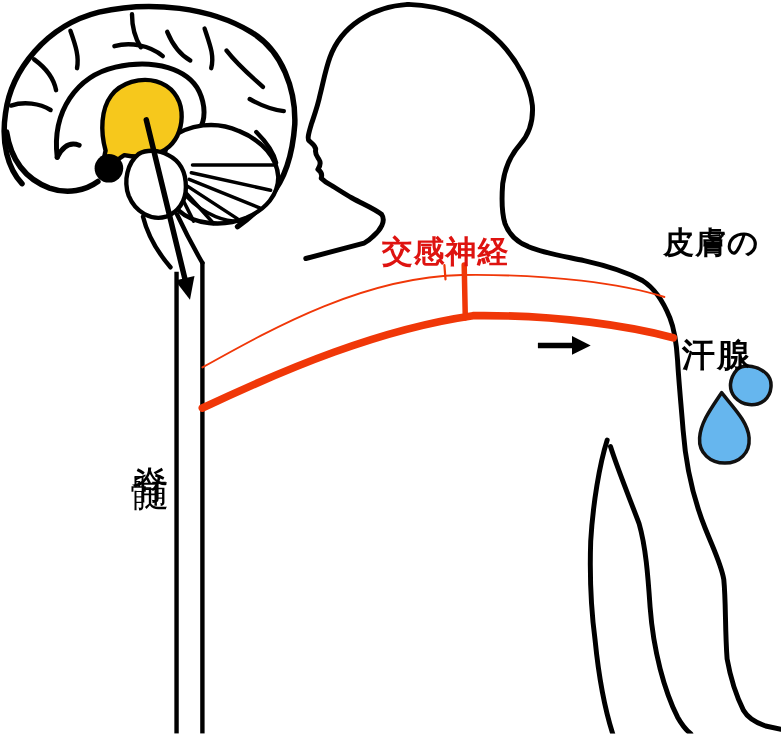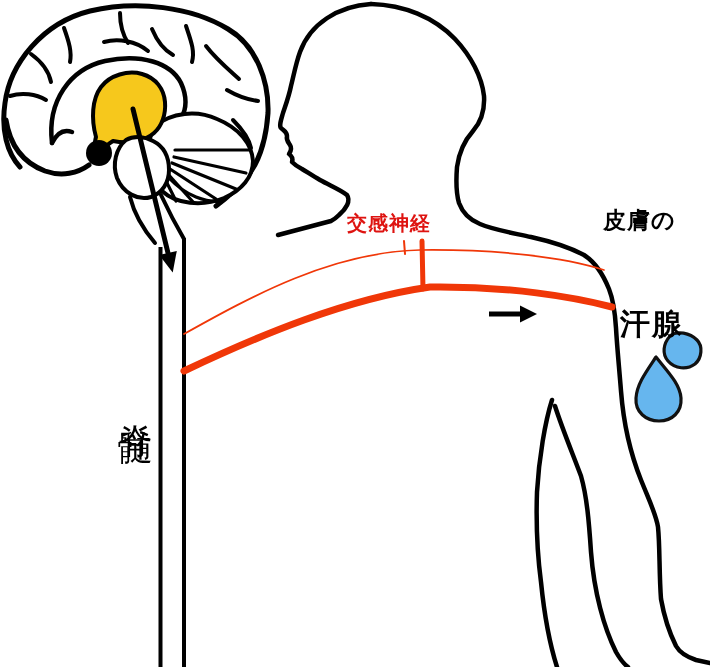--- a/index.html
+++ b/index.html
@@ -21,25 +21,25 @@
   }
   .label {
     position: absolute;
     white-space: nowrap;
     color: #000000;
     font-weight: 700;
     line-height: 1.18;
   }
   .label-red {
     color: #DE1310;
-    font-size: 20px;
+    font-size: 28px;
     letter-spacing: 1px;
   }
   .label-skin {
-    font-size: 23px;
+    font-size: 28px;
     line-height: 33px;
     letter-spacing: 1px;
   }
   .label-sweat {
     font-size: 30px;
     letter-spacing: 2px;
     text-align: right;
   }
   .label-spine {
     writing-mode: vertical-rl;

